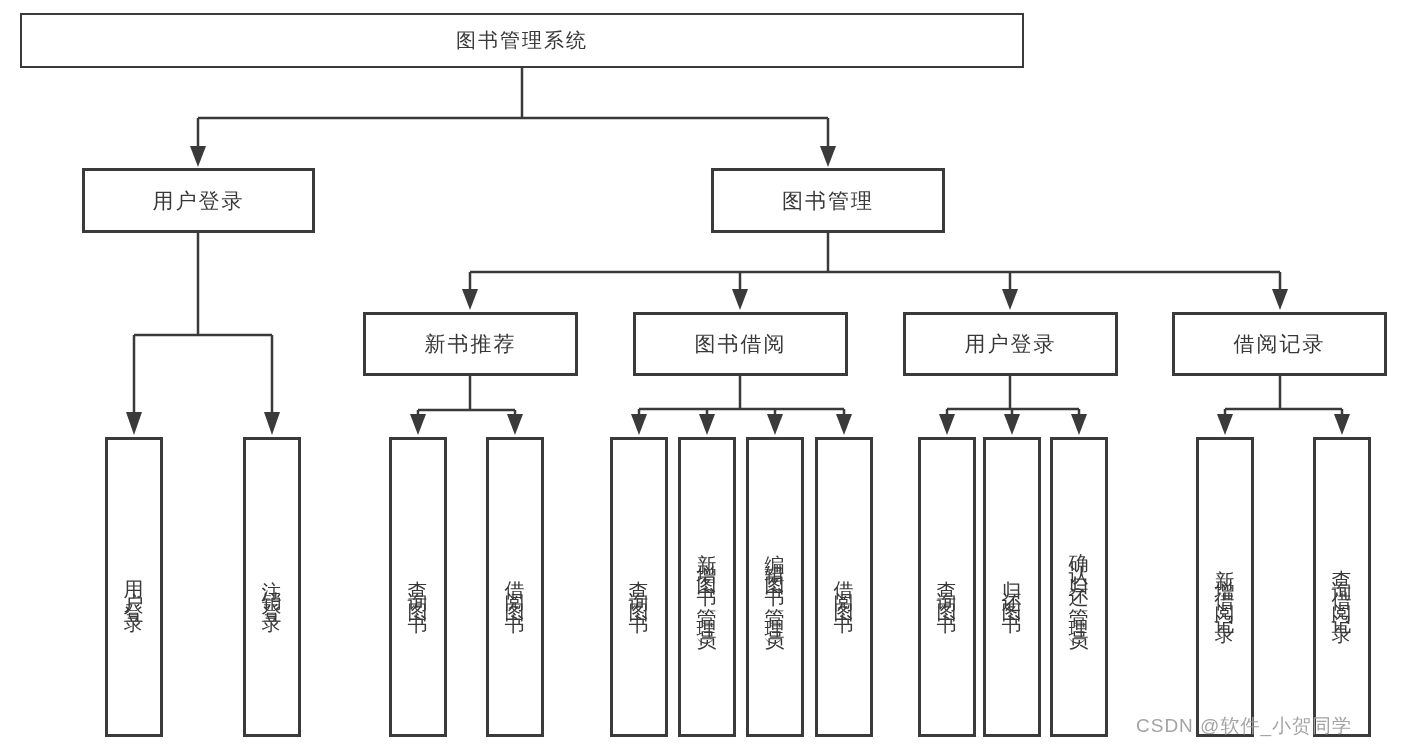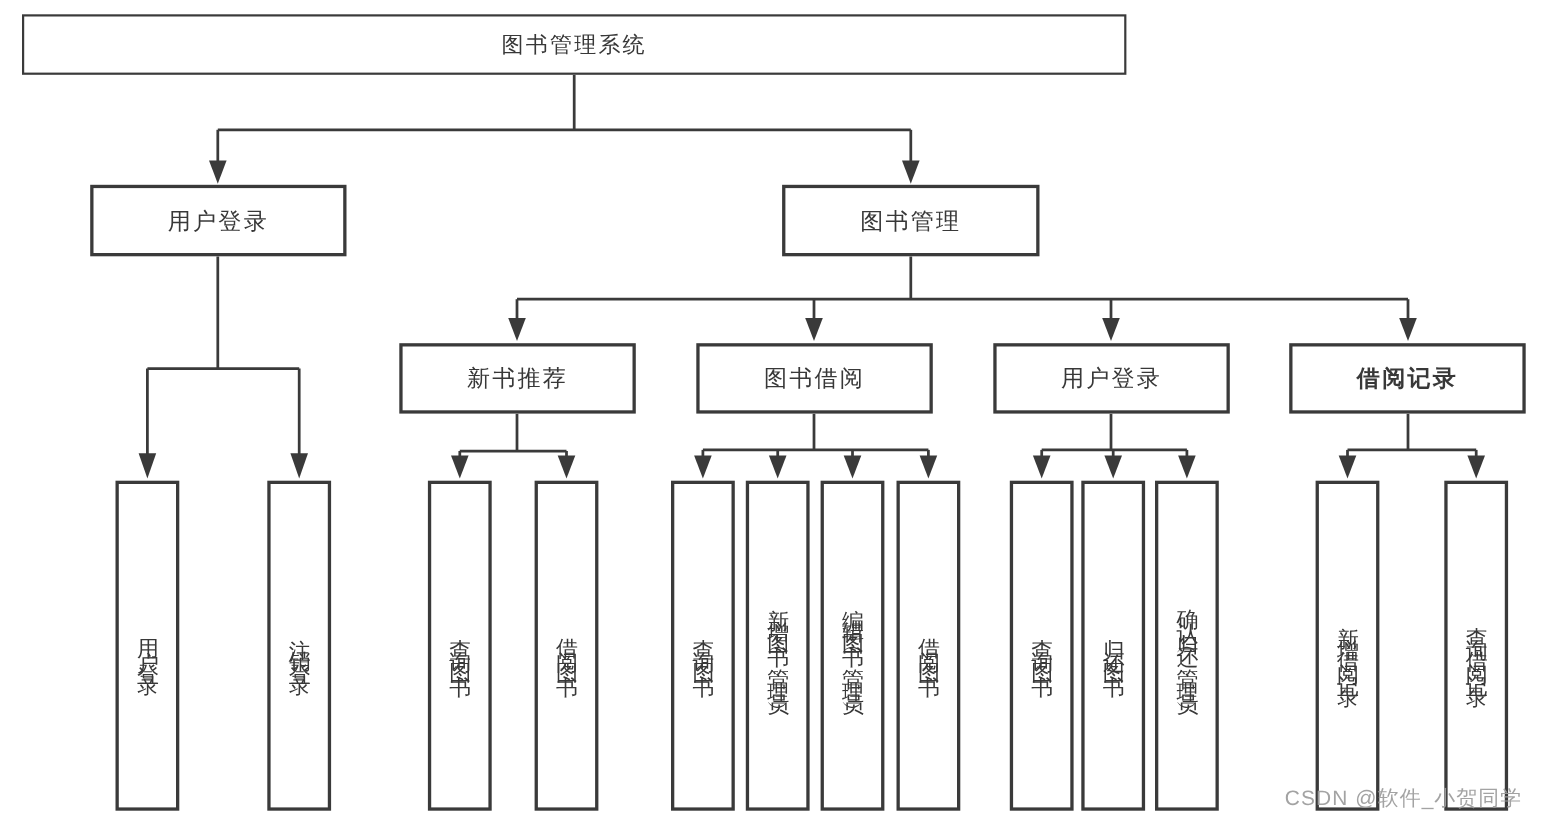--- a/index.html
+++ b/index.html
@@ -29,21 +29,21 @@
     font-size:20px;letter-spacing:0;
   }
   .vbox .vtext{
     writing-mode:vertical-rl;
     letter-spacing:11px;
     line-height:1;
     white-space:nowrap;
   }
   .watermark{
     position:absolute;
-    left:1168px;top:713px;
+    left:1136px;top:713px;
     z-index:2;
     font-size:19px;
     letter-spacing:1px;
     color:rgba(158,158,158,0.95);
     white-space:nowrap;
   }
 </style>
 </head>
 <body>
 
@@ -129,21 +129,21 @@
 
   <div class="box" style="left:363px;top:312px;width:215px;height:64px;">
     <span>新书推荐</span>
   </div>
   <div class="box" style="left:633px;top:312px;width:215px;height:64px;align-items:center;">
     <span>图书借阅</span>
   </div>
   <div class="box" style="left:903px;top:312px;width:215px;height:64px;">
     <span>用户登录</span>
   </div>
-  <div class="box" style="left:1172px;top:312px;width:215px;height:64px;font-weight:bold;">
+  <div class="box" style="left:1172px;top:312px;width:215px;height:64px;">
     <span>借阅记录</span>
   </div>
 
   <div class="box vbox" style="left:105px;">
     <span class="vtext">用户登录</span>
   </div>
   <div class="box vbox" style="left:243px;">
     <span class="vtext">注销登录</span>
   </div>
 

